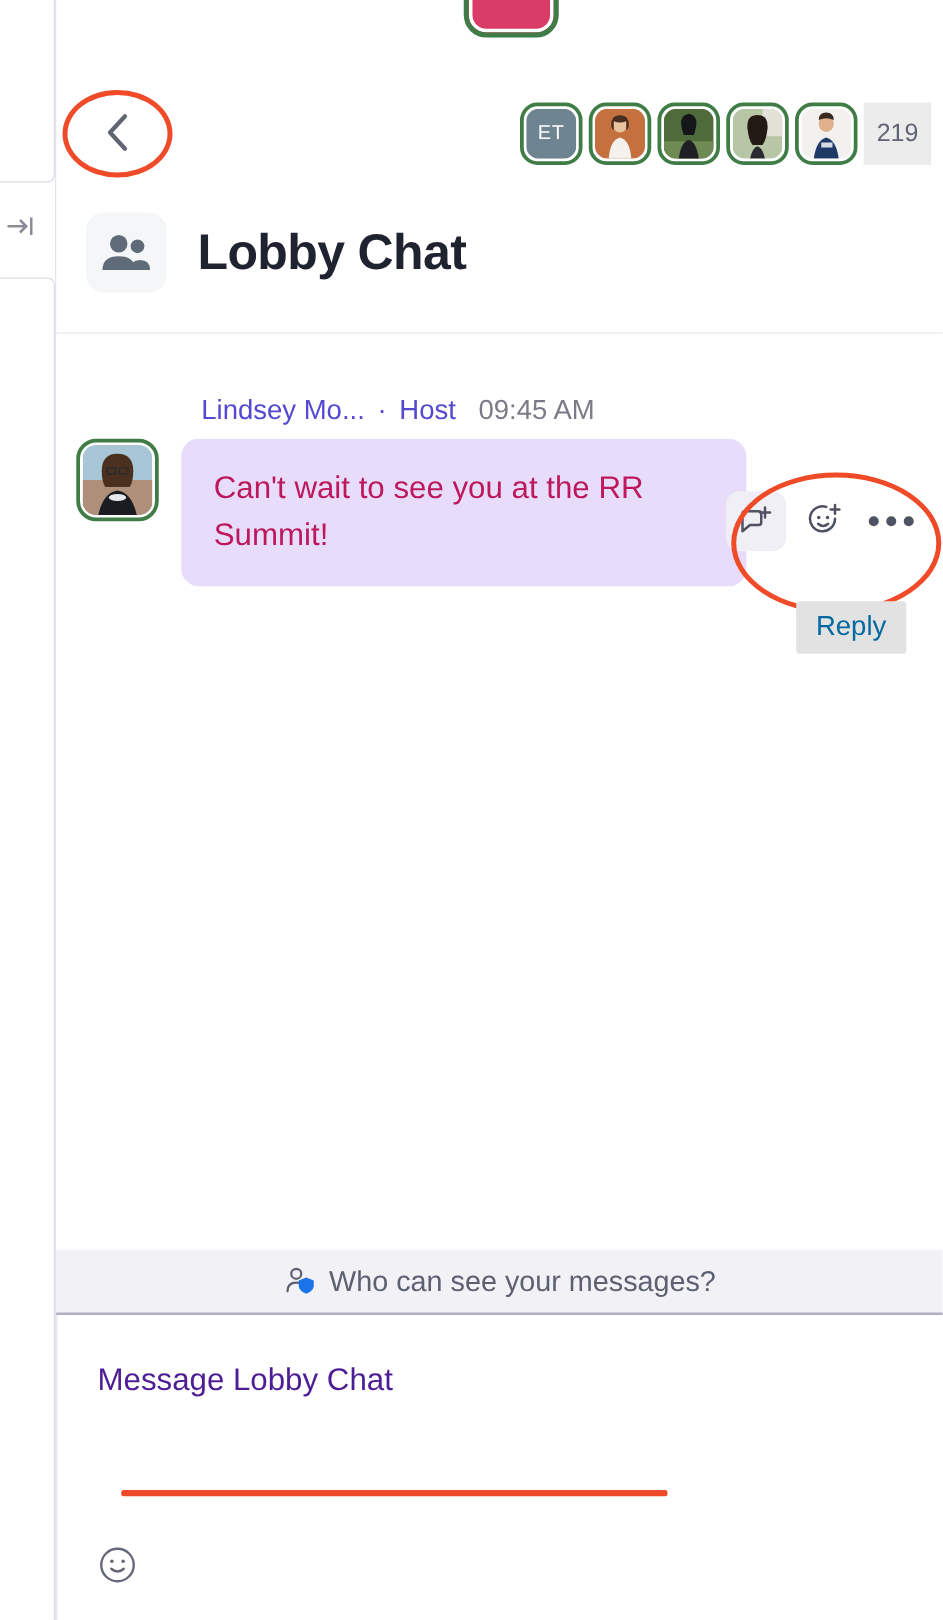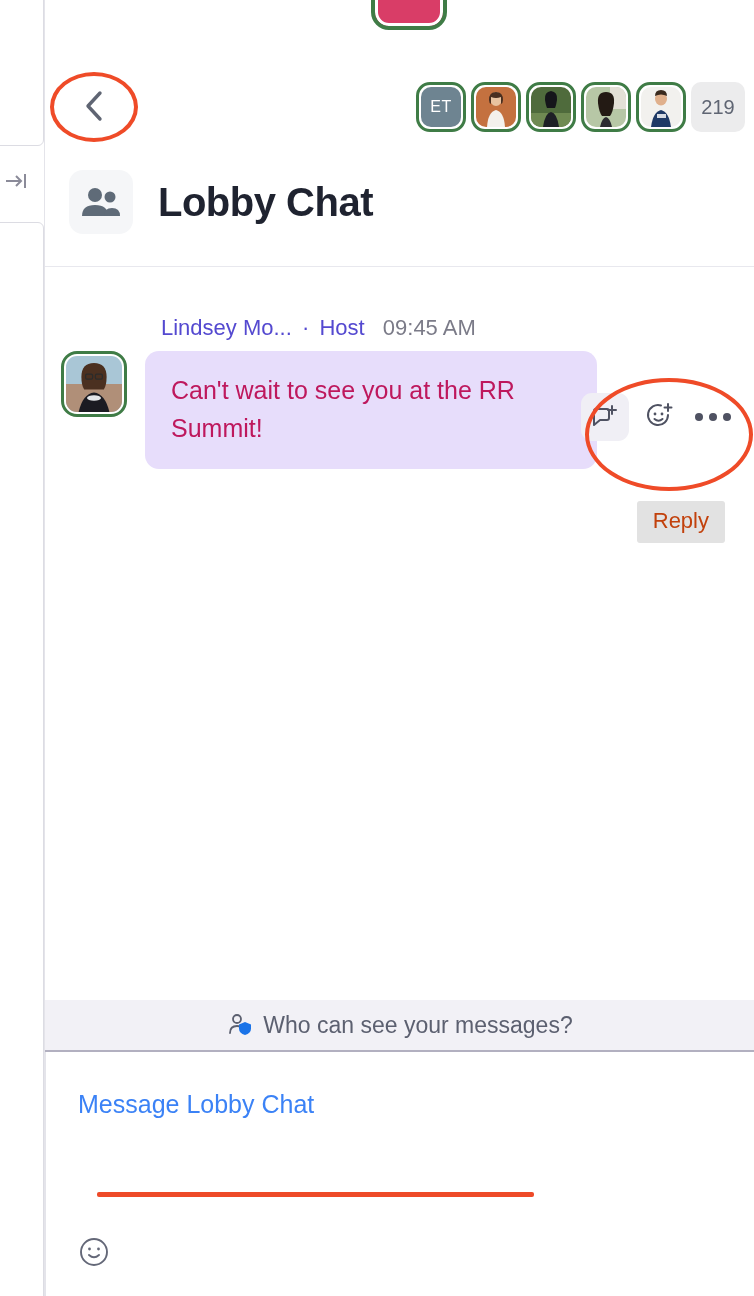--- a/index.html
+++ b/index.html
@@ -116,21 +116,21 @@
   .av-initials {
     width: 100%; height: 100%;
     background: #6e8491;
     color: #ffffff;
     display: flex; align-items: center; justify-content: center;
     font-size: 16px;
     letter-spacing: .5px;
   }
   .count-chip {
     width: 54px; height: 50px;
-    border-radius: 10px;
+    border-radius: 0;
     background: #ececed;
     color: #5f6573;
     display: flex; align-items: center; justify-content: center;
     font-size: 20px;
     flex: 0 0 auto;
   }
 
   
   .title-row {
     position: absolute;
@@ -230,23 +230,23 @@
   .annot-ellipse-actions {
     position: absolute;
     right: 2px; top: 63px;
     width: 168px; height: 113px;
     border: 4px solid #ef4b28;
     border-radius: 50%;
     pointer-events: none;
   }
   .tooltip {
     position: absolute;
-    right: 30px; top: 186px;
+    right: 30px; top: 166px;
     background: #e2e2e2;
-    color: #c2410c;
+    color: #0369a1;
     font-size: 22px;
     padding: 7px 16px 9px 16px;
     border-radius: 3px;
   }
 
   
   .privacy-bar {
     position: absolute;
     left: 0; bottom: 244px;
     width: 710px; height: 52px;
@@ -263,21 +263,21 @@
     position: absolute;
     left: 0; bottom: 0;
     width: 710px; height: 244px;
     background: #ffffff;
     border-left: 1px solid #e4e4ea;
   }
   .composer-placeholder {
     position: absolute;
     left: 32px; top: 38px;
     font-size: 25px;
-    color: #3b82f6;
+    color: #4c1d95;
   }
   .annot-underline {
     position: absolute;
     left: 51px; top: 140px;
     width: 437px; height: 5px;
     background: #ee4a28;
     border-radius: 2px;
   }
   .emoji-btn {
     position: absolute;

